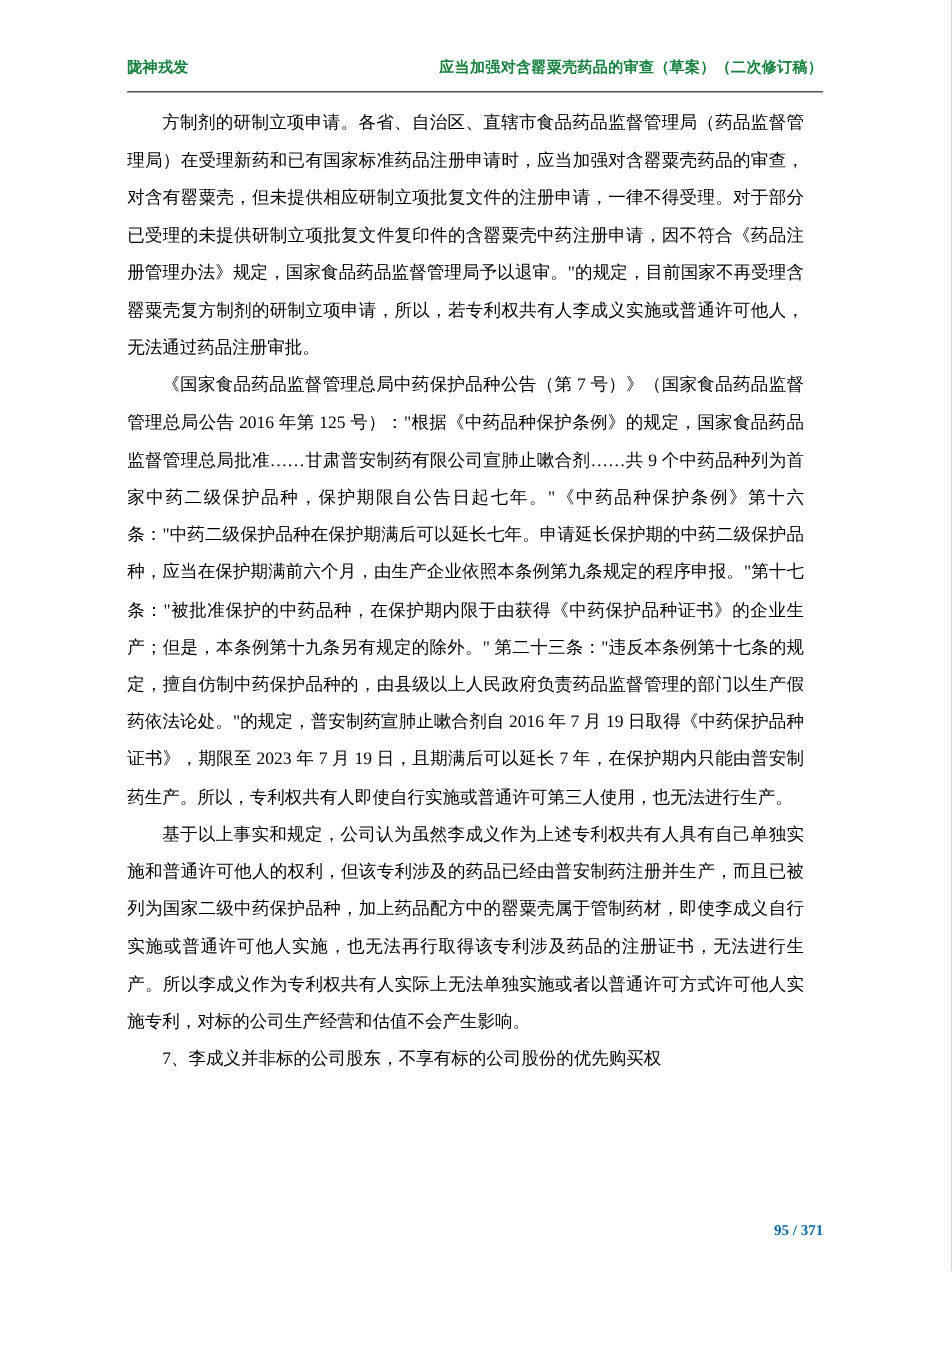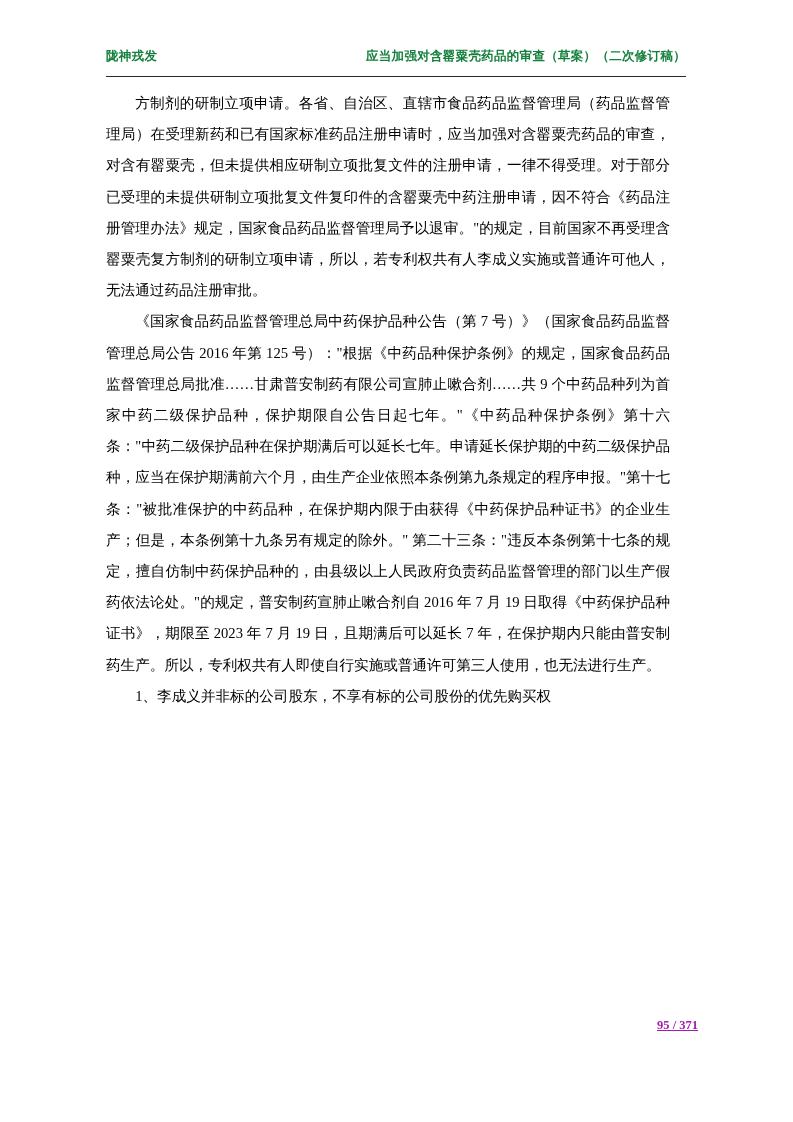--- a/index.html
+++ b/index.html
@@ -56,44 +56,44 @@
     color: #000000;
     text-align: justify;
     text-justify: inter-ideograph;
   }
   .content p {
     margin: 0 16px 0 0;
     text-indent: 2em;
   }
   .footer {
     position: absolute;
-    left: 118px;
+    left: 106px;
     top: 1018px;
     width: 580px;
     text-align: right;
     font-size: 12.5px;
     font-weight: bold;
-    color: #a21caf;
-    text-decoration: underline;
+    color: #0369a1;
   }
 </style>
 </head>
 <body>
 
 <div class="page">
 
   <div class="header">
     <span class="header-left">陇神戎发</span>
     <span class="header-right">应当加强对含罂粟壳药品的审查（草案）（二次修订稿）</span>
   </div>
   <div class="header-rule"></div>
 
   <div class="content">
     <p>方制剂的研制立项申请。各省、自治区、直辖市食品药品监督管理局（药品监督管理局）在受理新药和已有国家标准药品注册申请时，应当加强对含罂粟壳药品的审查，对含有罂粟壳，但未提供相应研制立项批复文件的注册申请，一律不得受理。对于部分已受理的未提供研制立项批复文件复印件的含罂粟壳中药注册申请，因不符合《药品注册管理办法》规定，国家食品药品监督管理局予以退审。"的规定，目前国家不再受理含罂粟壳复方制剂的研制立项申请，所以，若专利权共有人李成义实施或普通许可他人，无法通过药品注册审批。</p>
     <p>《国家食品药品监督管理总局中药保护品种公告（第 7 号）》（国家食品药品监督管理总局公告 2016 年第 125 号）："根据《中药品种保护条例》的规定，国家食品药品监督管理总局批准……甘肃普安制药有限公司宣肺止嗽合剂……共 9 个中药品种列为首家中药二级保护品种，保护期限自公告日起七年。"《中药品种保护条例》第十六条："中药二级保护品种在保护期满后可以延长七年。申请延长保护期的中药二级保护品种，应当在保护期满前六个月，由生产企业依照本条例第九条规定的程序申报。"第十七条："被批准保护的中药品种，在保护期内限于由获得《中药保护品种证书》的企业生产；但是，本条例第十九条另有规定的除外。" 第二十三条："违反本条例第十七条的规定，擅自仿制中药保护品种的，由县级以上人民政府负责药品监督管理的部门以生产假药依法论处。"的规定，普安制药宣肺止嗽合剂自 2016 年 7 月 19 日取得《中药保护品种证书》，期限至 2023 年 7 月 19 日，且期满后可以延长 7 年，在保护期内只能由普安制药生产。所以，专利权共有人即使自行实施或普通许可第三人使用，也无法进行生产。</p>
-    <p>1、李成义并非标的公司股东，不享有标的公司股份的优先购买权</p>
+    <p>基于以上事实和规定，公司认为虽然李成义作为上述专利权共有人具有自己单独实施和普通许可他人的权利，但该专利涉及的药品已经由普安制药注册并生产，而且已被列为国家二级中药保护品种，加上药品配方中的罂粟壳属于管制药材，即使李成义自行实施或普通许可他人实施，也无法再行取得该专利涉及药品的注册证书，无法进行生产。所以李成义作为专利权共有人实际上无法单独实施或者以普通许可方式许可他人实施专利，对标的公司生产经营和估值不会产生影响。</p>
+    <p>7、李成义并非标的公司股东，不享有标的公司股份的优先购买权</p>
   </div>
 
   <div class="footer">
     <span>95 / 371</span>
   </div>
 
 </div>
 
 </body></html>

